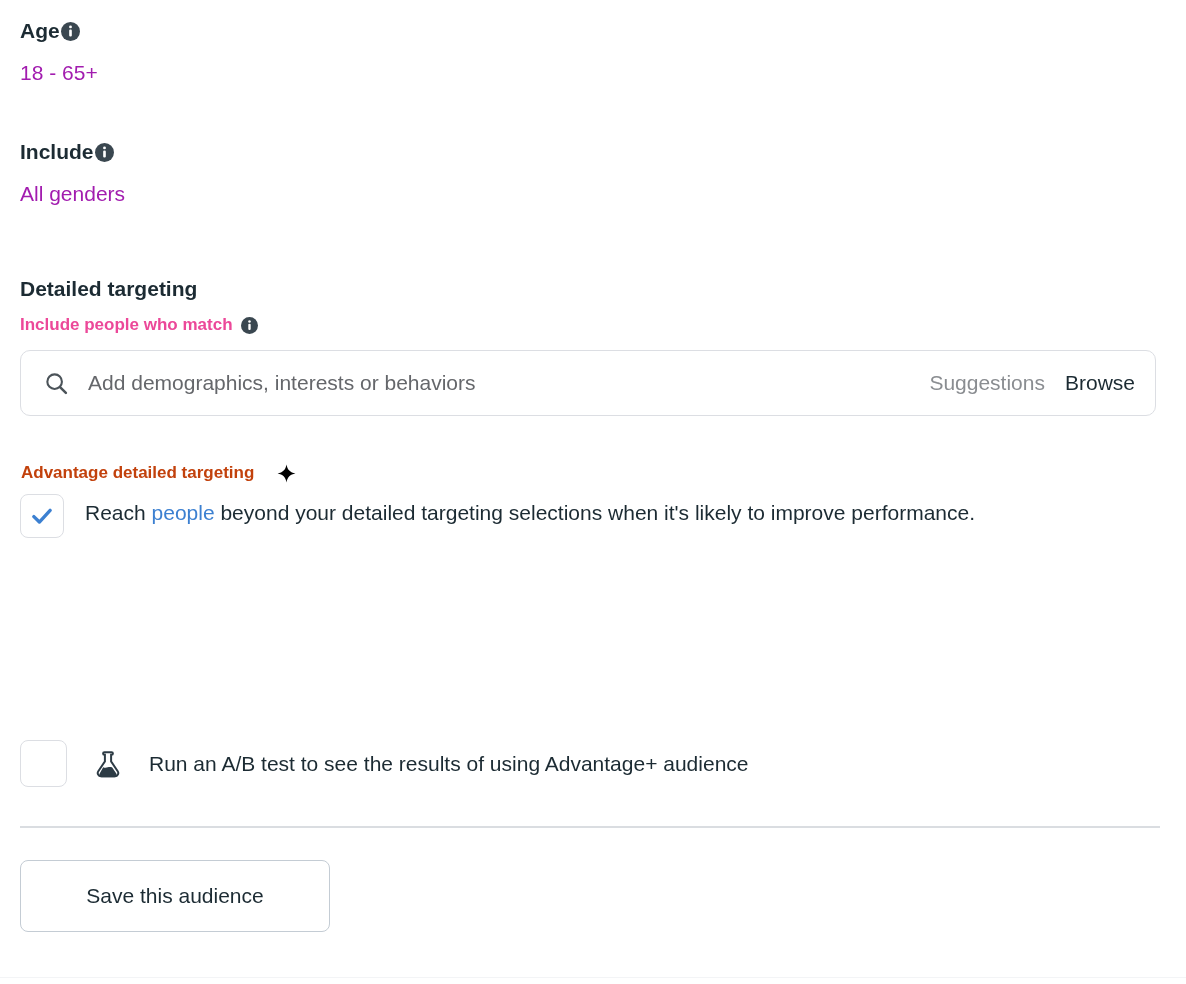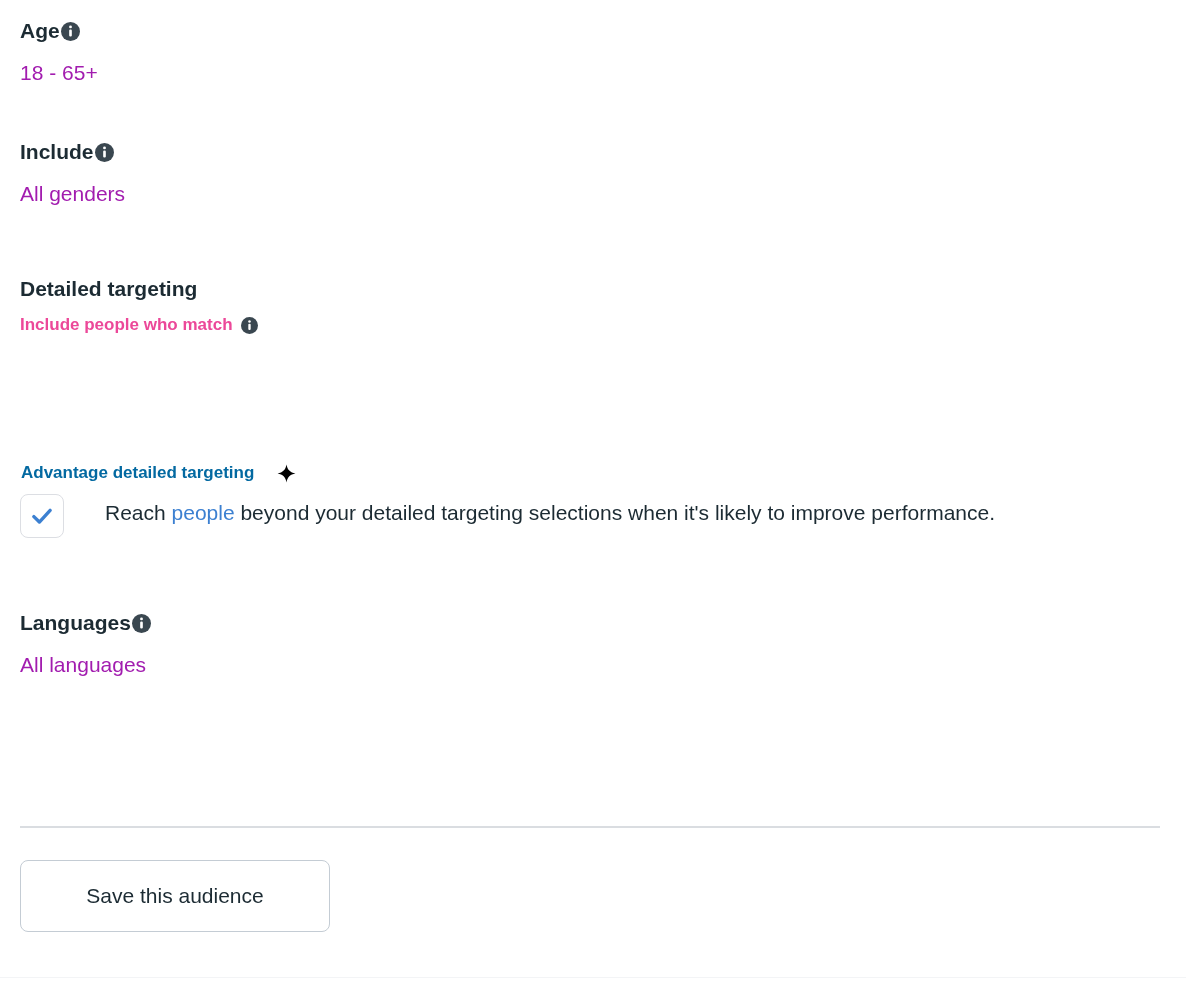--- a/index.html
+++ b/index.html
@@ -122,39 +122,38 @@
     cursor: pointer;
   }
 
   
   .adv-label {
     position: absolute;
     left: 21px;
     top: 462px;
     font-size: 17px;
     font-weight: bold;
-    color: #0369a1;
+    color: #c2410c;
     line-height: 22px;
     display: flex;
     align-items: center;
     gap: 22px;
   }
   .sparkle-icon {
     width: 20px; height: 20px; flex: 0 0 20px;
     display: inline-flex; align-items: center; justify-content: center;
   }
 
   .adv-row {
     position: absolute;
     left: 20px;
     top: 493px;
     width: 1140px;
     display: flex;
     align-items: flex-start;
-    gap: 20px;
   }
   .checkbox {
     box-sizing: border-box;
     width: 44px;
     height: 44px;
     flex: 0 0 44px;
     border: 1px solid #dcdee3;
     border-radius: 8px;
     background: #ffffff;
     display: flex;
@@ -279,20 +278,31 @@
       <span class="info-icon">
         <svg width="17" height="17" viewBox="0 0 20 20" aria-hidden="true">
           <circle cx="10" cy="10" r="10" fill="#3a4750"></circle>
           <circle cx="10" cy="5.2" r="1.5" fill="#ffffff"></circle>
           <rect x="8.6" y="8" width="2.8" height="7.3" rx="1.2" fill="#ffffff"></rect>
         </svg>
       </span>
     </div>
   </div>
 
+  <div class="search-box">
+    <span class="search-icon">
+      <svg width="25" height="25" viewBox="0 0 24 24" aria-hidden="true">
+        <circle cx="10.2" cy="10.2" r="7" fill="none" stroke="#4b5359" stroke-width="2"></circle>
+        <line x1="15.4" y1="15.4" x2="21" y2="21" stroke="#4b5359" stroke-width="2.4" stroke-linecap="round"></line>
+      </svg>
+    </span>
+    <input class="search-input" type="text" placeholder="Add demographics, interests or behaviors" style="">
+    <span class="sugg-link">Suggestions</span>
+    <span class="browse-link">Browse</span>
+  </div>
 
   <div class="adv-label">
     <span>Advantage detailed targeting</span>
     <span class="sparkle-icon">
       <svg width="19" height="19" viewBox="0 0 20 20" aria-hidden="true">
         <path d="M10 0.6 C10.9 6.1 13.9 9.1 19.4 10 C13.9 10.9 10.9 13.9 10 19.4 C9.1 13.9 6.1 10.9 0.6 10 C6.1 9.1 9.1 6.1 10 0.6 Z" fill="#000000"></path>
       </svg>
     </span>
   </div>
 
@@ -300,34 +310,31 @@
     <span class="checkbox">
       <svg width="26" height="26" viewBox="0 0 24 24" aria-hidden="true">
         <polyline points="4.5,12.6 9.6,17.6 19.5,6.8" fill="none" stroke="#3c80d1" stroke-width="3.1" stroke-linecap="round" stroke-linejoin="round"></polyline>
       </svg>
     </span>
     <span class="adv-text">
       <span>Reach </span><span class="people-link">people</span><span> beyond your detailed targeting selections when it's likely to improve performance.</span>
     </span>
   </div>
 
-  <div class="field-block" style="top:610px;">
-    <div class="field-title">
-      <span>Languages</span>
-      <span class="info-icon">
-        <svg width="19" height="19" viewBox="0 0 20 20" aria-hidden="true">
-          <circle cx="10" cy="10" r="10" fill="#3a4750"></circle>
-          <circle cx="10" cy="5.2" r="1.5" fill="#ffffff"></circle>
-          <rect x="8.6" y="8" width="2.8" height="7.3" rx="1.2" fill="#ffffff"></rect>
-        </svg>
-      </span>
-    </div>
-    <div class="field-value" style="margin-top:16px;">All languages</div>
-  </div>
-
+
+  <div class="ab-row">
+    <span class="ab-checkbox"></span>
+    <span class="flask-icon">
+      <svg width="32" height="32" viewBox="0 0 32 32" aria-hidden="true">
+        <path d="M12.4 4.2 h7.2 a1.3 1.3 0 0 1 0 2.6 h-0.5 v6.6 l6.6 9.9 a3.2 3.2 0 0 1 -2.7 5 H9 a3.2 3.2 0 0 1 -2.7 -5 l6.6 -9.9 V6.8 h-0.5 a1.3 1.3 0 0 1 0 -2.6 z" fill="none" stroke="#2d3b45" stroke-width="2"></path>
+        <path d="M11.2 19.2 c3.4 1.6 5.4 -1.2 9 0.2 l4.1 6.2 a2.3 2.3 0 0 1 -1.9 3.6 H9.6 a2.3 2.3 0 0 1 -1.9 -3.6 z" fill="#2d3b45"></path>
+      </svg>
+    </span>
+    <span class="ab-text">Run an A/B test to see the results of using Advantage+ audience</span>
+  </div>
 
   <div class="divider"></div>
 
   <button class="save-btn">Save this audience</button>
 
   <div class="bottom-rule"></div>
 
 </div>
 
 </body></html>

